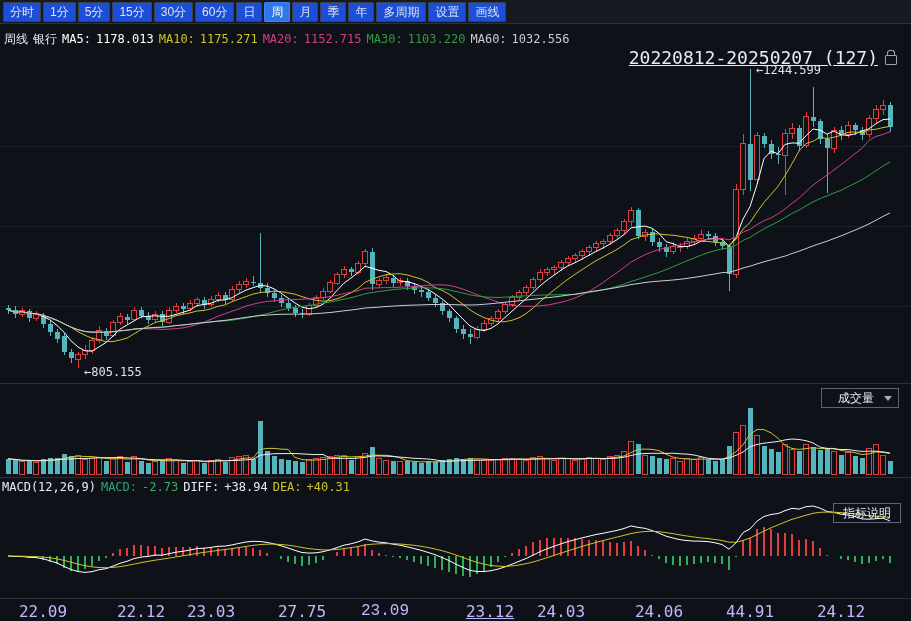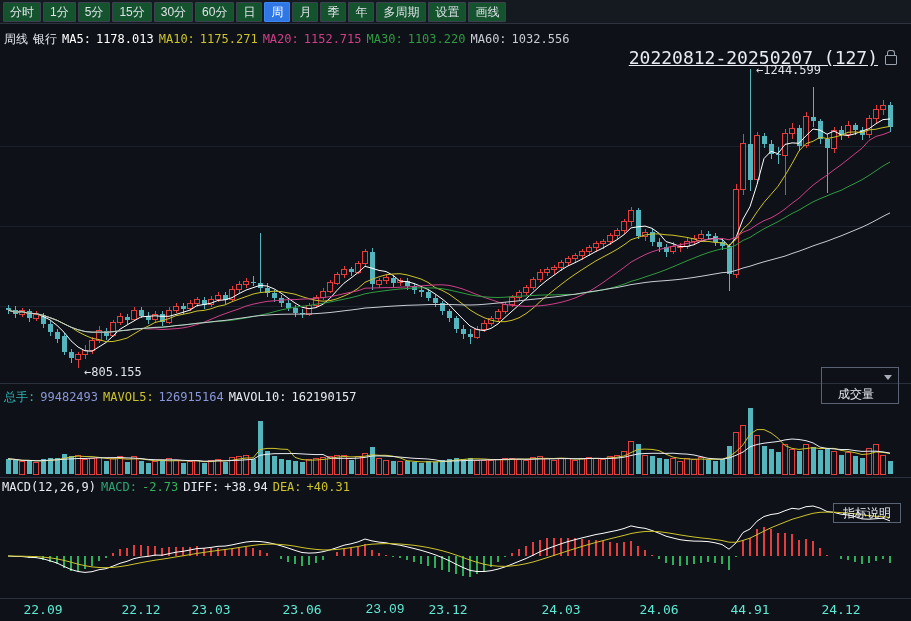--- a/index.html
+++ b/index.html
@@ -1,35 +1,35 @@
 <!DOCTYPE html>
 <html><head>
 <meta charset="utf-8">
 <style>
 html,body{margin:0;padding:0;background:#0e1117;}
 #stage{position:relative;width:911px;height:621px;background:#0e1117;overflow:hidden;font-family:"Liberation Sans",sans-serif;}
 #chart-svg{position:absolute;left:0;top:0;}
 .toolbar{position:absolute;left:0;top:0;width:911px;height:24px;background:#151a21;border-bottom:1px solid #2c333e;display:flex;align-items:center;box-sizing:border-box;padding:0 3px;z-index:5;}
 .tb-group{display:flex;align-items:center;}
-.tb-btn{position:relative;margin:1px 2px 1px 0;padding:1px 6px;font-size:12px;line-height:16px;color:#dfe3ea;background:#14532d;border:1px solid #3a424e;border-radius:1px;white-space:nowrap;cursor:default;}
+.tb-btn{position:relative;margin:1px 2px 1px 0;padding:1px 6px;font-size:12px;line-height:16px;color:#dfe3ea;background:#1d4ed8;border:1px solid #3a424e;border-radius:1px;white-space:nowrap;cursor:default;}
 .tb-btn.active{background:#2e77e5;border-color:#3d85f0;color:#ffffff;}
 .tb-btn.corner:after{content:"";position:absolute;top:0;right:0;border-top:6px solid #2e77e5;border-left:6px solid transparent;}
 .tb-icon{padding:1px 4px;min-width:14px;text-align:center;font-size:10px;color:#c3c9d2;}
 .tb-spacer{flex:1;}
 .hdr{position:absolute;font-size:12px;font-family:"DejaVu Sans Mono",monospace;white-space:nowrap;z-index:4;}
 .hdr span{margin-right:5px;}
 .range{position:absolute;top:47px;right:14px;display:flex;align-items:center;font-size:18px;font-family:"DejaVu Sans Mono",monospace;color:#e8ecf2;z-index:4;}
 .range .txt{text-decoration:underline;}
 .lock{display:inline-block;width:10px;height:8px;border:1px solid #9aa2ad;border-radius:1px;position:relative;margin-left:7px;top:2px;}
 .lock:before{content:"";position:absolute;width:6px;height:5px;border:1px solid #9aa2ad;border-bottom:none;border-radius:3px 3px 0 0;left:1px;top:-6px;}
 .panel-btn{position:absolute;box-sizing:border-box;border:1px solid #5a6375;color:#e8ecf2;font-size:12px;line-height:16px;background:transparent;z-index:4;}
-.vol-btn{top:367px;right:12px;padding:18px 24px 1px 16px;}
+.vol-btn{top:388px;right:12px;padding:1px 24px 1px 16px;}
 .vol-btn .arr{position:absolute;right:6px;top:7px;width:0;height:0;border-left:4px solid transparent;border-right:4px solid transparent;border-top:5px solid #a7aeb9;}
 .help-btn{top:479px;right:10px;padding:1px 9px;margin-top:24px;}
-.xaxis span{position:absolute;top:602px;transform:translateX(-50%);font-size:13px;font-family:"DejaVu Sans Mono",monospace;color:#5eead4;white-space:nowrap;}
+.xaxis span{position:absolute;top:602px;transform:translateX(-50%);font-size:16px;font-family:"DejaVu Sans Mono",monospace;color:#c4b5fd;white-space:nowrap;}
 </style>
 </head>
 <body>
 
 <div id="stage">
   <svg id="chart-svg" width="911" height="621">
       <line x1="0" x2="911" y1="383.5" y2="383.5" stroke="#2b313c" shape-rendering="crispEdges"></line>
       <line x1="0" x2="911" y1="477.5" y2="477.5" stroke="#2b313c" shape-rendering="crispEdges"></line>
       <line x1="0" x2="911" y1="598.5" y2="598.5" stroke="#2b313c" shape-rendering="crispEdges"></line>
       <line x1="0" x2="911" y1="146.5" y2="146.5" stroke="#1c222b" shape-rendering="crispEdges"></line>
@@ -583,36 +583,35 @@
     <div class="tb-spacer"></div>
   </div>
 
   <div class="hdr" id="price-header" style="left:4px;top:31px;"><span style="color: rgb(232, 236, 242);">周线</span><span style="color: rgb(232, 236, 242);">银行</span><span style="color: rgb(255, 255, 255);">MA5:</span><span style="color: rgb(255, 255, 255);">1178.013</span><span style="color: rgb(205, 195, 42);">MA10:</span><span style="color: rgb(205, 195, 42);">1175.271</span><span style="color: rgb(207, 63, 136);">MA20:</span><span style="color: rgb(207, 63, 136);">1152.715</span><span style="color: rgb(47, 155, 66);">MA30:</span><span style="color: rgb(47, 155, 66);">1103.220</span><span style="color: rgb(200, 205, 212);">MA60:</span><span style="color: rgb(200, 205, 212);">1032.556</span></div>
 
   <div class="range">
     <span class="txt">20220812-20250207 (127)</span>
     <span class="lock"></span>
   </div>
 
-  <div class="hdr" id="vol-header" style="left:4px;top:389px;"><span style="color: rgb(47, 177, 177);">总手:</span><span style="color: rgb(138, 151, 216);">99482493</span><span style="color: rgb(205, 195, 42);">MAVOL5:</span><span style="color: rgb(138, 151, 216);">126915164</span><span style="color: rgb(232, 236, 242);">MAVOL10:</span><span style="color: rgb(232, 236, 242);">162190157</span></div>
 
   <div class="panel-btn vol-btn">
     <span>成交量</span>
     <span class="arr"></span>
   </div>
 
   <div class="hdr" id="macd-header" style="left:2px;top:480px;"><span style="color: rgb(232, 236, 242);">MACD(12,26,9)</span><span style="color: rgb(45, 165, 115);">MACD:</span><span style="color: rgb(51, 180, 92);">-2.73</span><span style="color: rgb(232, 236, 242);">DIFF:</span><span style="color: rgb(232, 236, 242);">+38.94</span><span style="color: rgb(205, 195, 42);">DEA:</span><span style="color: rgb(205, 195, 42);">+40.31</span></div>
 
   <div class="panel-btn help-btn">指标说明</div>
 
   <div class="xaxis" id="xaxis">
       <span style="left: 43px;">22.09</span>
       <span style="left: 141px;">22.12</span>
       <span style="left: 211px;">23.03</span>
-      <span style="left: 302px;">23.06</span>
+      <span style="left: 302px;">27.75</span>
       <span style="left: 385px; font-family: Liberation Mono, monospace;">23.09</span>
-      <span style="left: 448px;">23.12</span>
+      <span style="left: 490px; text-decoration: underline;">23.12</span>
       <span style="left: 561px;">24.03</span>
       <span style="left: 659px;">24.06</span>
       <span style="left: 750px;">44.91</span>
       <span style="left: 841px;">24.12</span>
     </div>
 </div>
 
 </body></html>

